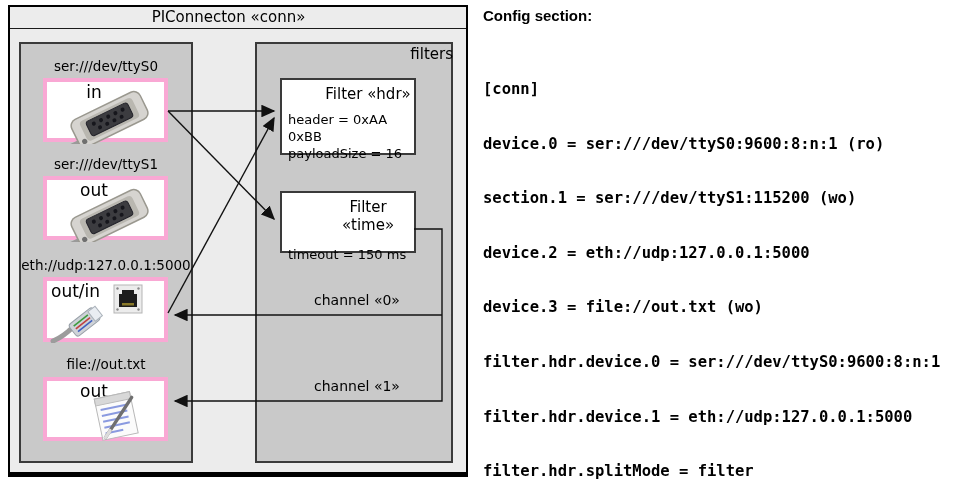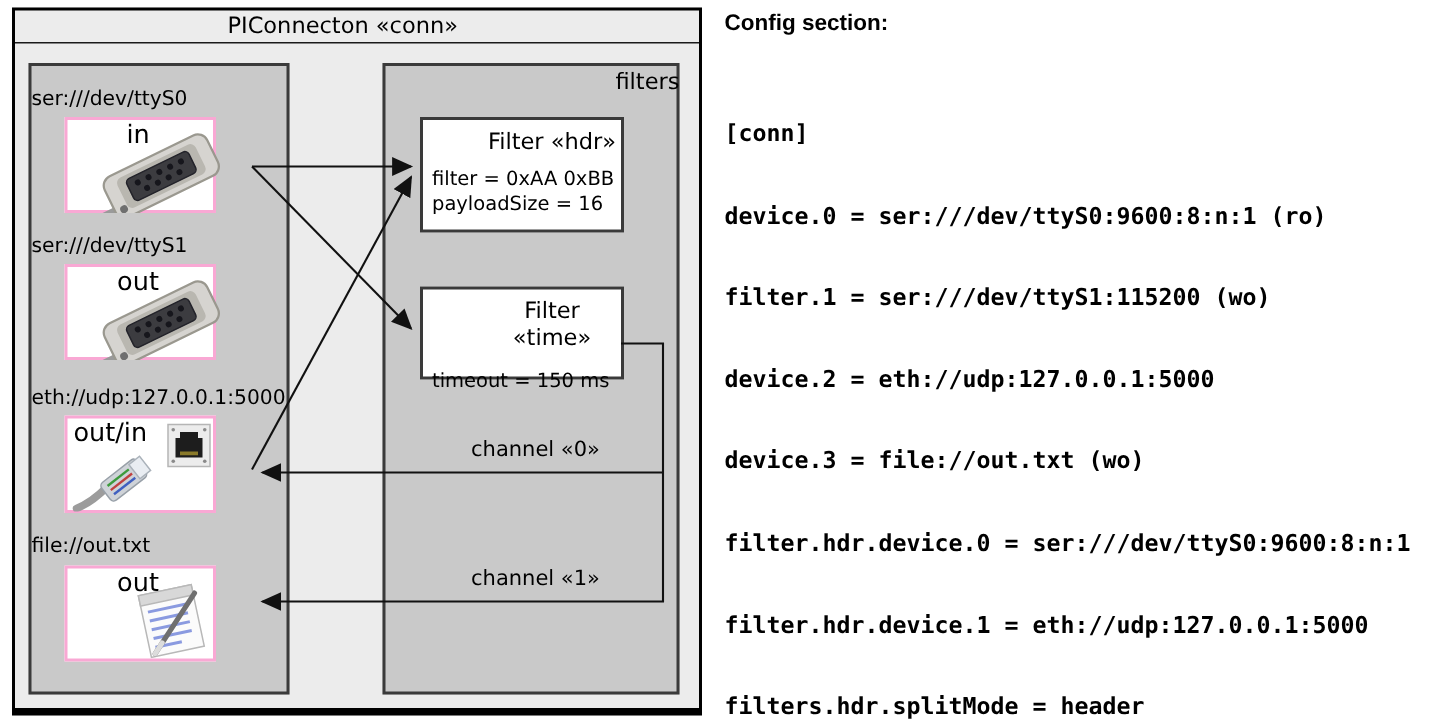--- a/index.html
+++ b/index.html
@@ -12,22 +12,22 @@
              border:2px solid #000;border-bottom-width:5px;box-sizing:border-box;}
   #diagram-title{left:10px;top:8px;width:437px;text-align:center;font-size:15px;}
   #title-sep{left:10px;top:28px;width:456px;height:0;border-top:1px solid #1a1a1a;}
 
   
   .panel{background:#c9c9c9;border:2px solid #3a3a3a;box-sizing:border-box;}
   #devices-panel{left:19px;top:42px;width:174px;height:421px;}
   #filters-panel{left:255px;top:42px;width:198px;height:421px;}
   #filters-title{left:255px;top:45px;width:198px;text-align:right;font-size:15px;}
 
-  .dev-label{left:21px;width:170px;font-size:13.5px;white-space:nowrap;}
-  .dev-box{left:43px;width:101px;height:64px;background:#fff;border:2px solid #f9a8d4;
+  .dev-label{left:21px;width:170px;text-align:center;font-size:13.5px;white-space:nowrap;}
+  .dev-box{left:43px;width:125px;height:64px;background:#fff;border:4px solid #f9a8d4;
            box-sizing:border-box;}
   .dir-label{position:absolute;top:0px;left:0;width:94px;text-align:center;font-size:17px;}
   .dir-left{left:4px;width:auto;text-align:left;}
 
   .filter-box{left:280px;width:136px;background:#fff;border:2px solid #3a3a3a;
               box-sizing:border-box;}
   .filter-title{margin-top:5px;text-align:center;font-size:15px;padding-left:40px;}
   .filter-attrs{margin:8px 0 0 6px;font-size:13px;line-height:17px;}
   .channel-label{left:299px;width:116px;text-align:center;font-size:14px;}
 
@@ -151,21 +151,21 @@
       </svg>
     </span>
   </div>
 
   <div class="abs panel" id="filters-panel"></div>
   <div class="abs" id="filters-title">filters</div>
 
   <div class="abs filter-box" style="top:78px;height:77px">
     <div class="filter-title">Filter «hdr»</div>
     <div class="filter-attrs">
-      <div>filter = 0xAA 0xBB</div>
+      <div>header = 0xAA 0xBB</div>
       <div>payloadSize = 16</div>
     </div>
   </div>
 
   <div class="abs filter-box" style="top:191px;height:62px">
     <div class="filter-title">Filter «time»</div>
     <div class="filter-attrs" style="margin-top:12px">
       <div>timeout = 150 ms</div>
     </div>
   </div>
@@ -185,26 +185,26 @@
       <path d="M168,313 L274,118" marker-end="url(#arr)"></path>
       <path d="M414,229 H442 V401 H175" marker-end="url(#arr)"></path>
       <path d="M442,315 H175" marker-end="url(#arr)"></path>
     </g>
   </svg>
 
   <div class="abs" id="config-heading">Config section:</div>
   <div class="abs" id="config-lines">
     <div class="cfg-line">[conn]</div>
     <div class="cfg-line">device.0 = ser:///dev/ttyS0:9600:8:n:1 (ro)</div>
-    <div class="cfg-line">filter.1 = ser:///dev/ttyS1:115200 (wo)</div>
+    <div class="cfg-line">section.1 = ser:///dev/ttyS1:115200 (wo)</div>
     <div class="cfg-line">device.2 = eth://udp:127.0.0.1:5000</div>
     <div class="cfg-line">device.3 = file://out.txt (wo)</div>
     <div class="cfg-line">filter.hdr.device.0 = ser:///dev/ttyS0:9600:8:n:1</div>
     <div class="cfg-line">filter.hdr.device.1 = eth://udp:127.0.0.1:5000</div>
-    <div class="cfg-line">filters.hdr.splitMode = header</div>
+    <div class="cfg-line">filter.hdr.splitMode = filter</div>
     
     
     
     
     
     
     
     
     
   </div>

